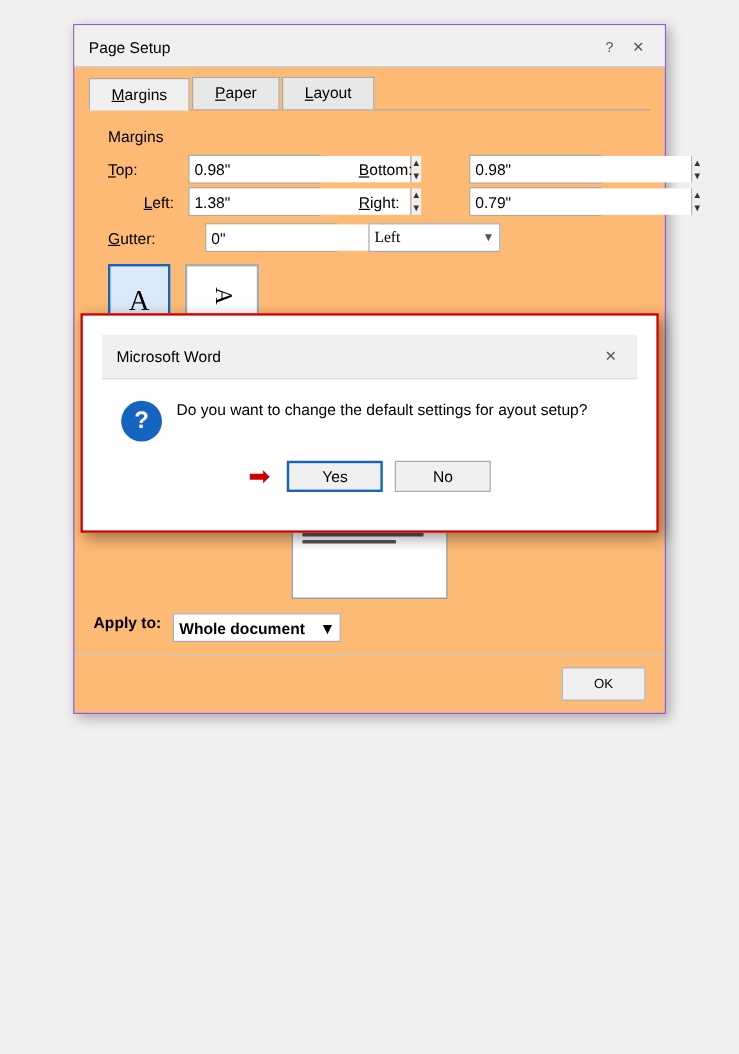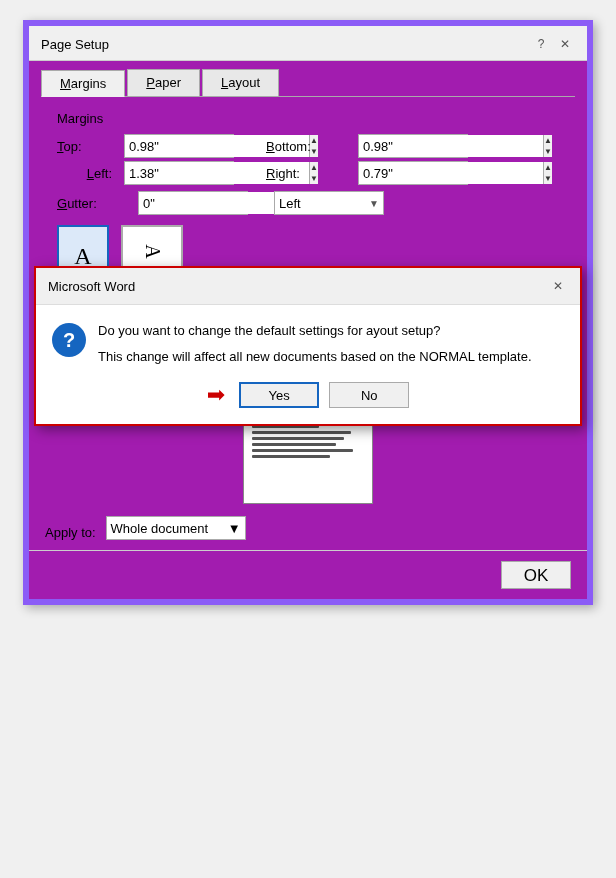--- a/index.html
+++ b/index.html
@@ -8,24 +8,24 @@
       font-size: 13px;
       background: #f0f0f0;
       display: flex;
       justify-content: center;
       align-items: flex-start;
       min-height: 878px;
       padding: 20px;
     }
 
     .page-setup-dialog {
-      background: #a21caf;
-      border: 6px solid #8b5cf6;
+      background: #fdba74;
+      border: 1px solid #8b5cf6;
       box-shadow: 3px 3px 10px rgba(0,0,0,0.3);
-      width: 570px;
+      width: 494px;
       position: relative;
     }
 
     .title-bar {
       background: #f0f0f0;
       display: flex;
       align-items: center;
       justify-content: space-between;
       padding: 8px 12px 6px 12px;
       border-bottom: 1px solid #ccc;
@@ -137,20 +137,21 @@
       border: 1px solid #aaa;
       background: #fff;
       height: 24px;
       padding: 0 4px;
       font-size: 13px;
       display: flex;
       align-items: center;
       justify-content: space-between;
       min-width: 80px;
       cursor: pointer;
+      font-family: Liberation Serif, serif;
     }
 
     .select-field .chevron { font-size: 10px; color: #555; }
 
     .orientation-section {
       margin-bottom: 8px;
     }
 
     .orientation-row {
       display: flex;
@@ -201,21 +202,21 @@
       top: 240px;
       left: -5px;
       right: -5px;
       z-index: 10;
     }
 
     .word-dialog {
       background: #fff;
       border: 2px solid #c00;
       box-shadow: 4px 4px 12px rgba(0,0,0,0.4);
-      padding: 0;
+      padding: 16px;
       margin: 0 10px;
     }
 
     .word-dialog-title-bar {
       background: #f0f0f0;
       display: flex;
       align-items: center;
       justify-content: space-between;
       padding: 8px 12px;
       border-bottom: 1px solid #ddd;
@@ -307,23 +308,24 @@
     }
 
     .preview-line {
       height: 3px;
       background: #555;
       border-radius: 1px;
     }
 
     .apply-to-row {
       display: flex;
-      align-items: flex-end;
+      align-items: flex-start;
       gap: 10px;
       margin: 10px 16px;
+      font-weight: bold;
     }
 
     .apply-to-label {
       font-size: 13px;
     }
 
     .apply-to-select {
       display: flex;
       align-items: center;
       border: 1px solid #aaa;
@@ -351,21 +353,21 @@
       padding: 4px 12px;
       cursor: pointer;
       height: 28px;
     }
 
     .spacer { flex: 1; }
 
     .ok-cancel-btn {
       border: 1px solid #aaa;
       background: #f0f0f0;
-      font-size: 17px;
+      font-size: 11px;
       padding: 4px 20px;
       cursor: pointer;
       height: 28px;
       min-width: 70px;
     }
   </style>
 </head>
 <body>
 
 <div class="page-setup-dialog">
@@ -478,21 +480,20 @@
       <div class="word-dialog-title-bar">
         <span class="word-dialog-title">Microsoft Word</span>
         <button class="title-bar-btn close-btn">✕</button>
       </div>
       <div class="word-dialog-body">
         <div class="question-icon">
           <span>?</span>
         </div>
         <div>
           <div class="word-dialog-text">Do you want to change the default settings for ayout setup?</div>
-          <div class="word-dialog-text" style="margin-top:6px;">This change will affect all new documents based on the NORMAL template.</div>
         </div>
       </div>
       <div class="word-dialog-buttons">
         <span class="arrow-indicator">➡</span>
         <button class="dialog-btn yes-btn">Yes</button>
         <button class="dialog-btn">No</button>
       </div>
     </div>
   </div>
 

